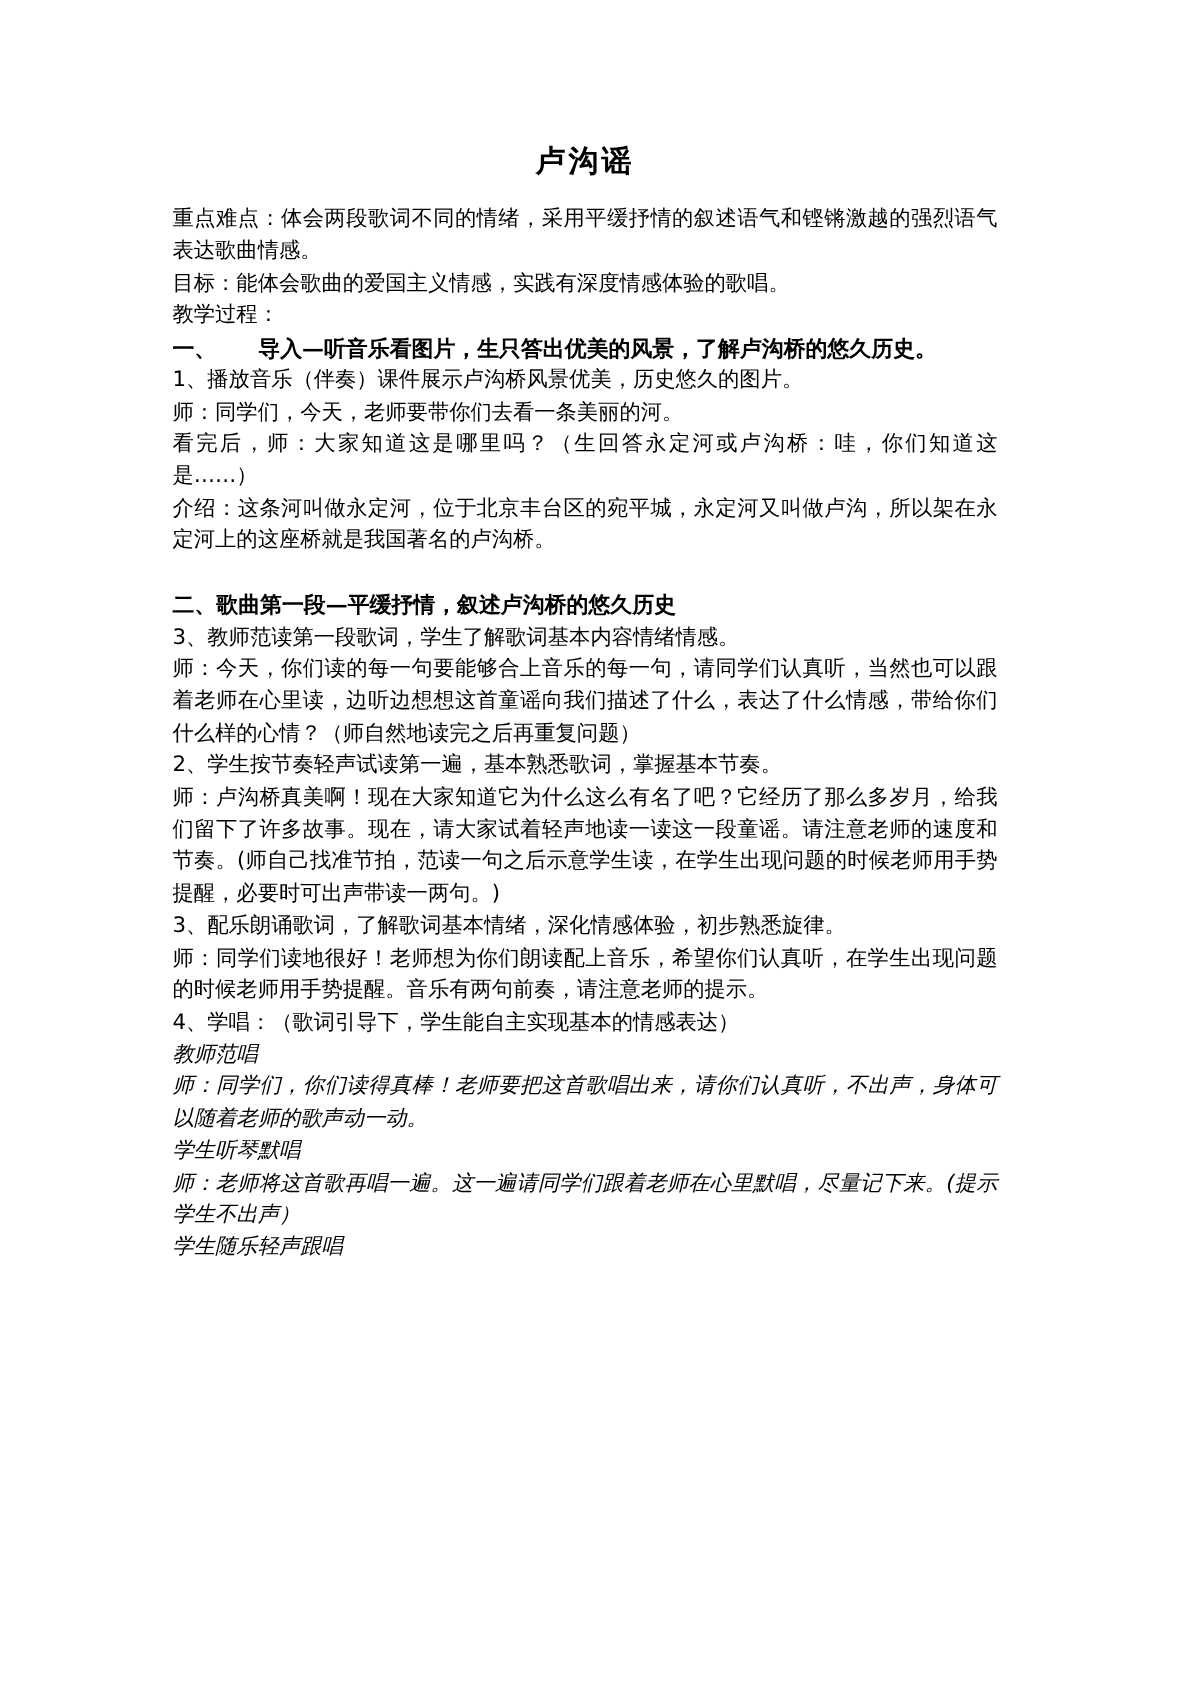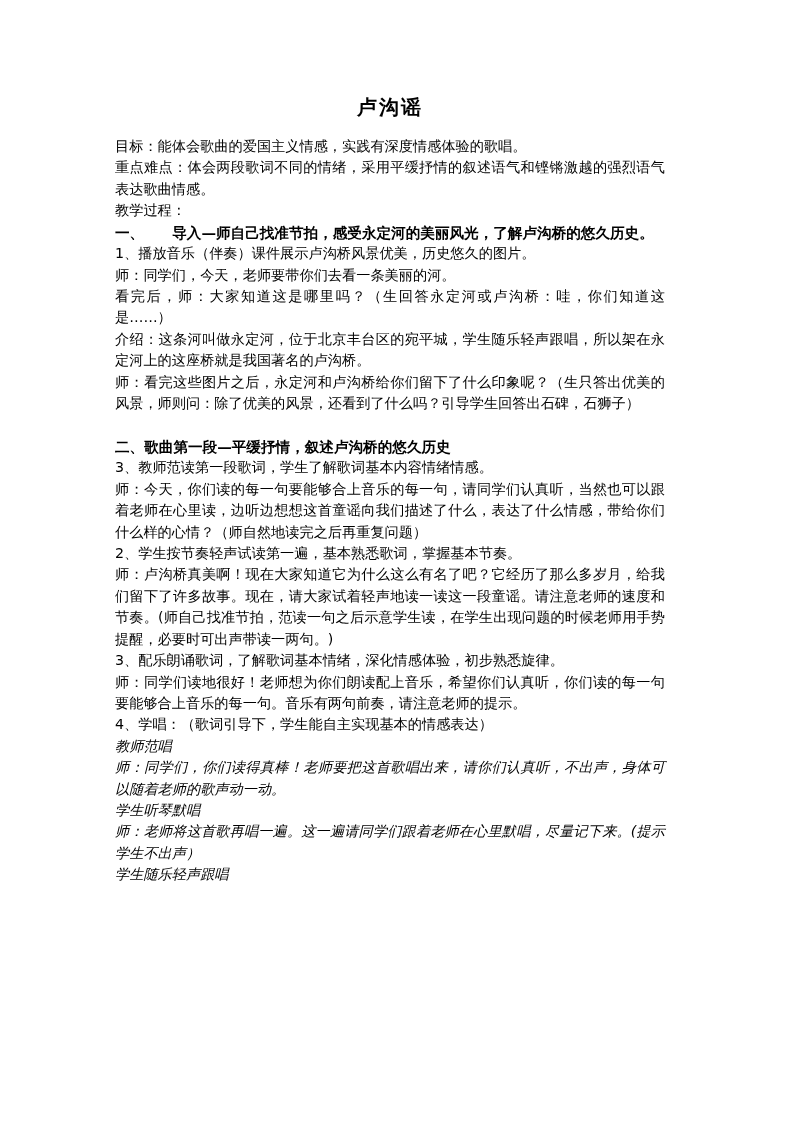--- a/index.html
+++ b/index.html
@@ -67,42 +67,41 @@
 </style>
 </head>
 <body>
 
 <div class="page">
 
   <h1 class="doc-title">卢沟谣</h1>
 
   <div class="body-block">
 
+    <p class="line">重点难点：体会两段歌词不同的情绪，采用平缓抒情的叙述语气和铿锵激越的强烈语气表达歌曲情感。</p>
     <p class="line">目标：能体会歌曲的爱国主义情感，实践有深度情感体验的歌唱。</p>
-    <p class="line">重点难点：体会两段歌词不同的情绪，采用平缓抒情的叙述语气和铿锵激越的强烈语气表达歌曲情感。</p>
     <p class="line">教学过程：</p>
 
-    <p class="heading heading-hang"><span>一、</span><span class="tabgap"></span><span>导入—师自己找准节拍，感受永定河的美丽风光，了解卢沟桥的悠久历史。</span></p>
+    <p class="heading heading-hang"><span>一、</span><span class="tabgap"></span><span>导入—听音乐看图片，生只答出优美的风景，了解卢沟桥的悠久历史。</span></p>
 
     <p class="line ind-1-hang">1、播放音乐（伴奏）课件展示卢沟桥风景优美，历史悠久的图片。</p>
     <p class="line">师：同学们，今天，老师要带你们去看一条美丽的河。</p>
     <p class="line first-indent">看完后，师：大家知道这是哪里吗？（生回答永定河或卢沟桥：哇，你们知道这是……）</p>
-    <p class="line">介绍：这条河叫做永定河，位于北京丰台区的宛平城，学生随乐轻声跟唱，所以架在永定河上的这座桥就是我国著名的卢沟桥。</p>
-    <p class="line">师：看完这些图片之后，永定河和卢沟桥给你们留下了什么印象呢？（生只答出优美的风景，师则问：除了优美的风景，还看到了什么吗？引导学生回答出石碑，石狮子）</p>
+    <p class="line">介绍：这条河叫做永定河，位于北京丰台区的宛平城，永定河又叫做卢沟，所以架在永定河上的这座桥就是我国著名的卢沟桥。</p>
 
     <div class="spacer"></div>
 
     <p class="heading">二、歌曲第一段—平缓抒情，叙述卢沟桥的悠久历史</p>
 
     <p class="line ind-1-hang">3、教师范读第一段歌词，学生了解歌词基本内容情绪情感。</p>
     <p class="line">师：今天，你们读的每一句要能够合上音乐的每一句，请同学们认真听，当然也可以跟着老师在心里读，边听边想想这首童谣向我们描述了什么，表达了什么情感，带给你们什么样的心情？（师自然地读完之后再重复问题）</p>
     <p class="line ind-1-hang">2、学生按节奏轻声试读第一遍，基本熟悉歌词，掌握基本节奏。</p>
     <p class="line">师：卢沟桥真美啊！现在大家知道它为什么这么有名了吧？它经历了那么多岁月，给我们留下了许多故事。现在，请大家试着轻声地读一读这一段童谣。请注意老师的速度和节奏。(师自己找准节拍，范读一句之后示意学生读，在学生出现问题的时候老师用手势提醒，必要时可出声带读一两句。)</p>
     <p class="line ind-1-hang">3、配乐朗诵歌词，了解歌词基本情绪，深化情感体验，初步熟悉旋律。</p>
-    <p class="line">师：同学们读地很好！老师想为你们朗读配上音乐，希望你们认真听，你们读的每一句要能够合上音乐的每一句。音乐有两句前奏，请注意老师的提示。</p>
+    <p class="line">师：同学们读地很好！老师想为你们朗读配上音乐，希望你们认真听，在学生出现问题的时候老师用手势提醒。音乐有两句前奏，请注意老师的提示。</p>
     <p class="line ind-1-hang">4、学唱：（歌词引导下，学生能自主实现基本的情感表达）</p>
 
     <p class="line ind-2">教师范唱</p>
     <p class="line ind-2">师：同学们，你们读得真棒！老师要把这首歌唱出来，请你们认真听，不出声，身体可以随着老师的歌声动一动。</p>
     <p class="line ind-2">学生听琴默唱</p>
     <p class="line ind-2">师：老师将这首歌再唱一遍。这一遍请同学们跟着老师在心里默唱，尽量记下来。(提示学生不出声）</p>
     <p class="line ind-2">学生随乐轻声跟唱</p>
 
   </div>
 </div>

